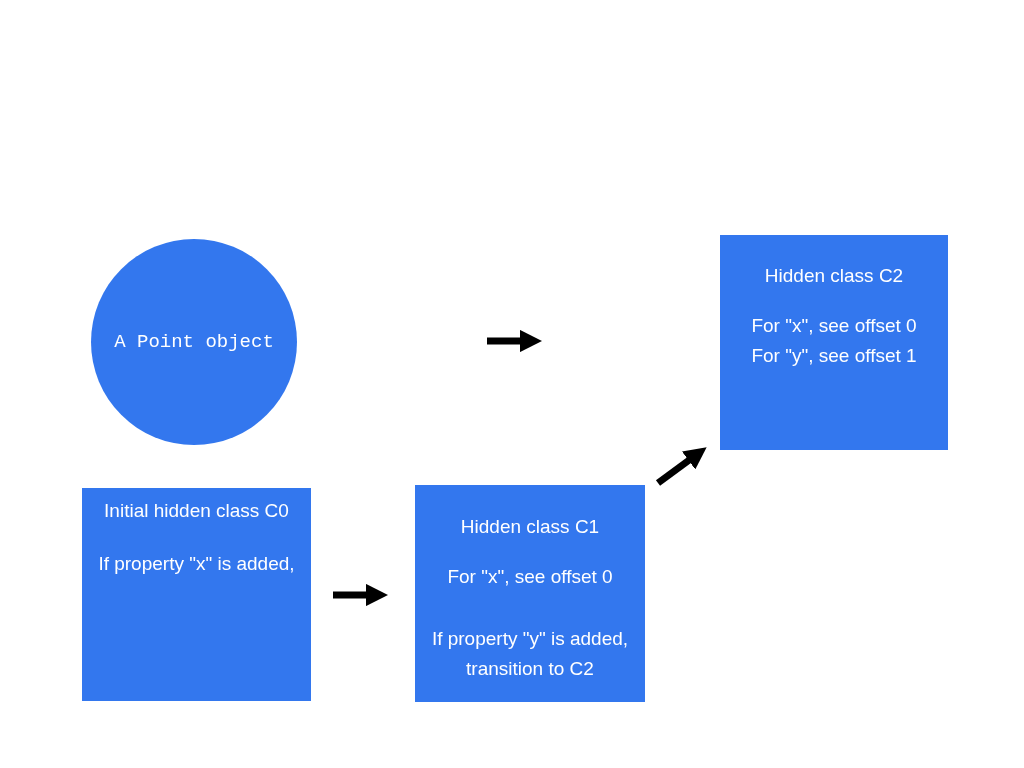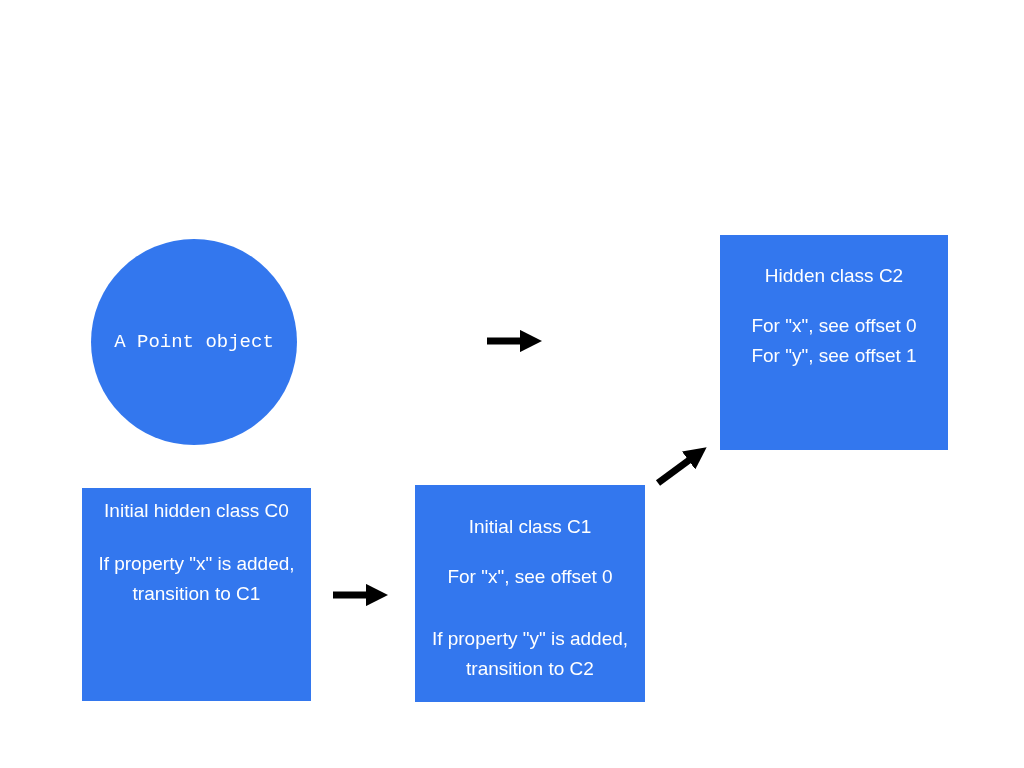--- a/index.html
+++ b/index.html
@@ -77,25 +77,24 @@
     <div class="line">Hidden class C2</div>
     <div class="blank b20"></div>
     <div class="line">For "x", see offset 0</div>
     <div class="line">For "y", see offset 1</div>
   </div>
 
   <div class="node box" id="node-c0">
     <div class="line">Initial hidden class C0</div>
     <div class="blank b23"></div>
     <div class="line">If property "x" is added,</div>
-    <div class="line">transition to C1</div>
   </div>
 
   <div class="node box" id="node-c1">
-    <div class="line">Initial class C1</div>
+    <div class="line">Hidden class C1</div>
     <div class="blank b20"></div>
     <div class="line">For "x", see offset 0</div>
     <div class="blank b32"></div>
     <div class="line">If property "y" is added,</div>
     <div class="line">transition to C2</div>
   </div>
 
   <svg class="arrows-layer" width="1024" height="768" viewBox="0 0 1024 768" xmlns="http://www.w3.org/2000/svg">
     <defs>
       <marker id="ah" markerWidth="3.2" markerHeight="3.2" refX="0.6" refY="1.6" orient="auto" markerUnits="strokeWidth">

